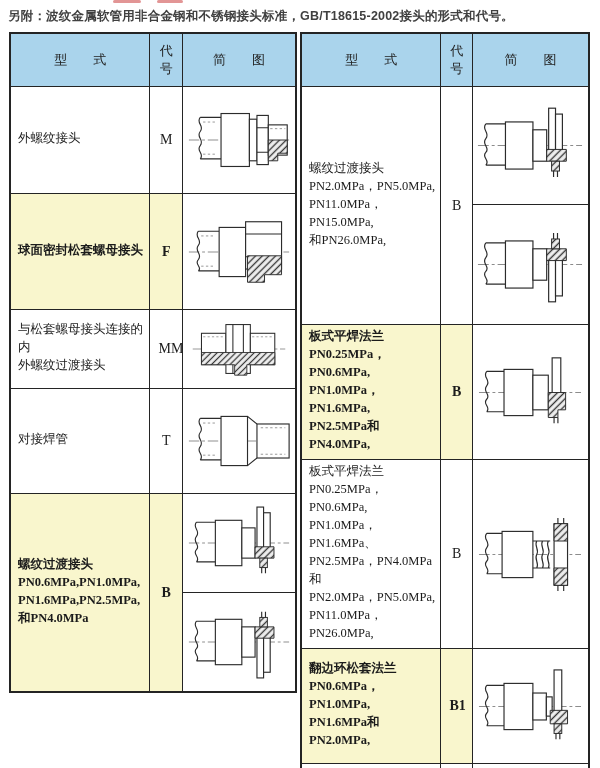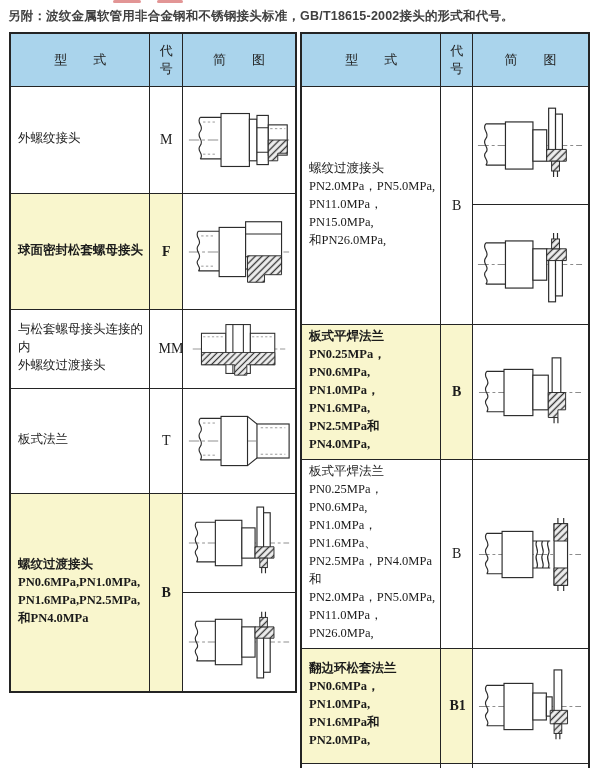--- a/index.html
+++ b/index.html
@@ -126,21 +126,21 @@
           <path class="ln" d="M48,12 V68 M60,12 V68"></path>
           <rect class="s" x="68" y="22" width="28" height="36"></rect>
           <path class="dash" d="M70,26 H94 M70,54 H94"></path>
           <polygon class="hatch" points="12,44 96,44 96,58 64,58 64,70 50,70 50,58 12,58"></polygon>
         </svg></td>
     </tr>
 
 
     <tr style="height:105px">
       <td class="type">
-        <div class="type-text">板式法兰</div>
+        <div class="type-text">对接焊管</div>
           </td>
       <td class="code">T</td>
       <td class="diag">
         <svg viewBox="0 0 110 80" width="104" height="76">
           <path class="axis" d="M2,40 H108"></path>
           <path class="ln" d="M14,16 c-5,6 5,9 0,15 c-5,6 5,9 0,15 c-5,6 5,8 0,14 M14,16 H36 M14,60 H36"></path>
           <path class="dash" d="M17,21 H31 M17,55 H31"></path>
           <rect class="s" x="36" y="14" width="28" height="52"></rect>
           <path class="ln" d="M64,14 L74,22 M64,66 L74,58"></path>
           <rect class="s" x="74" y="22" width="34" height="36"></rect>

